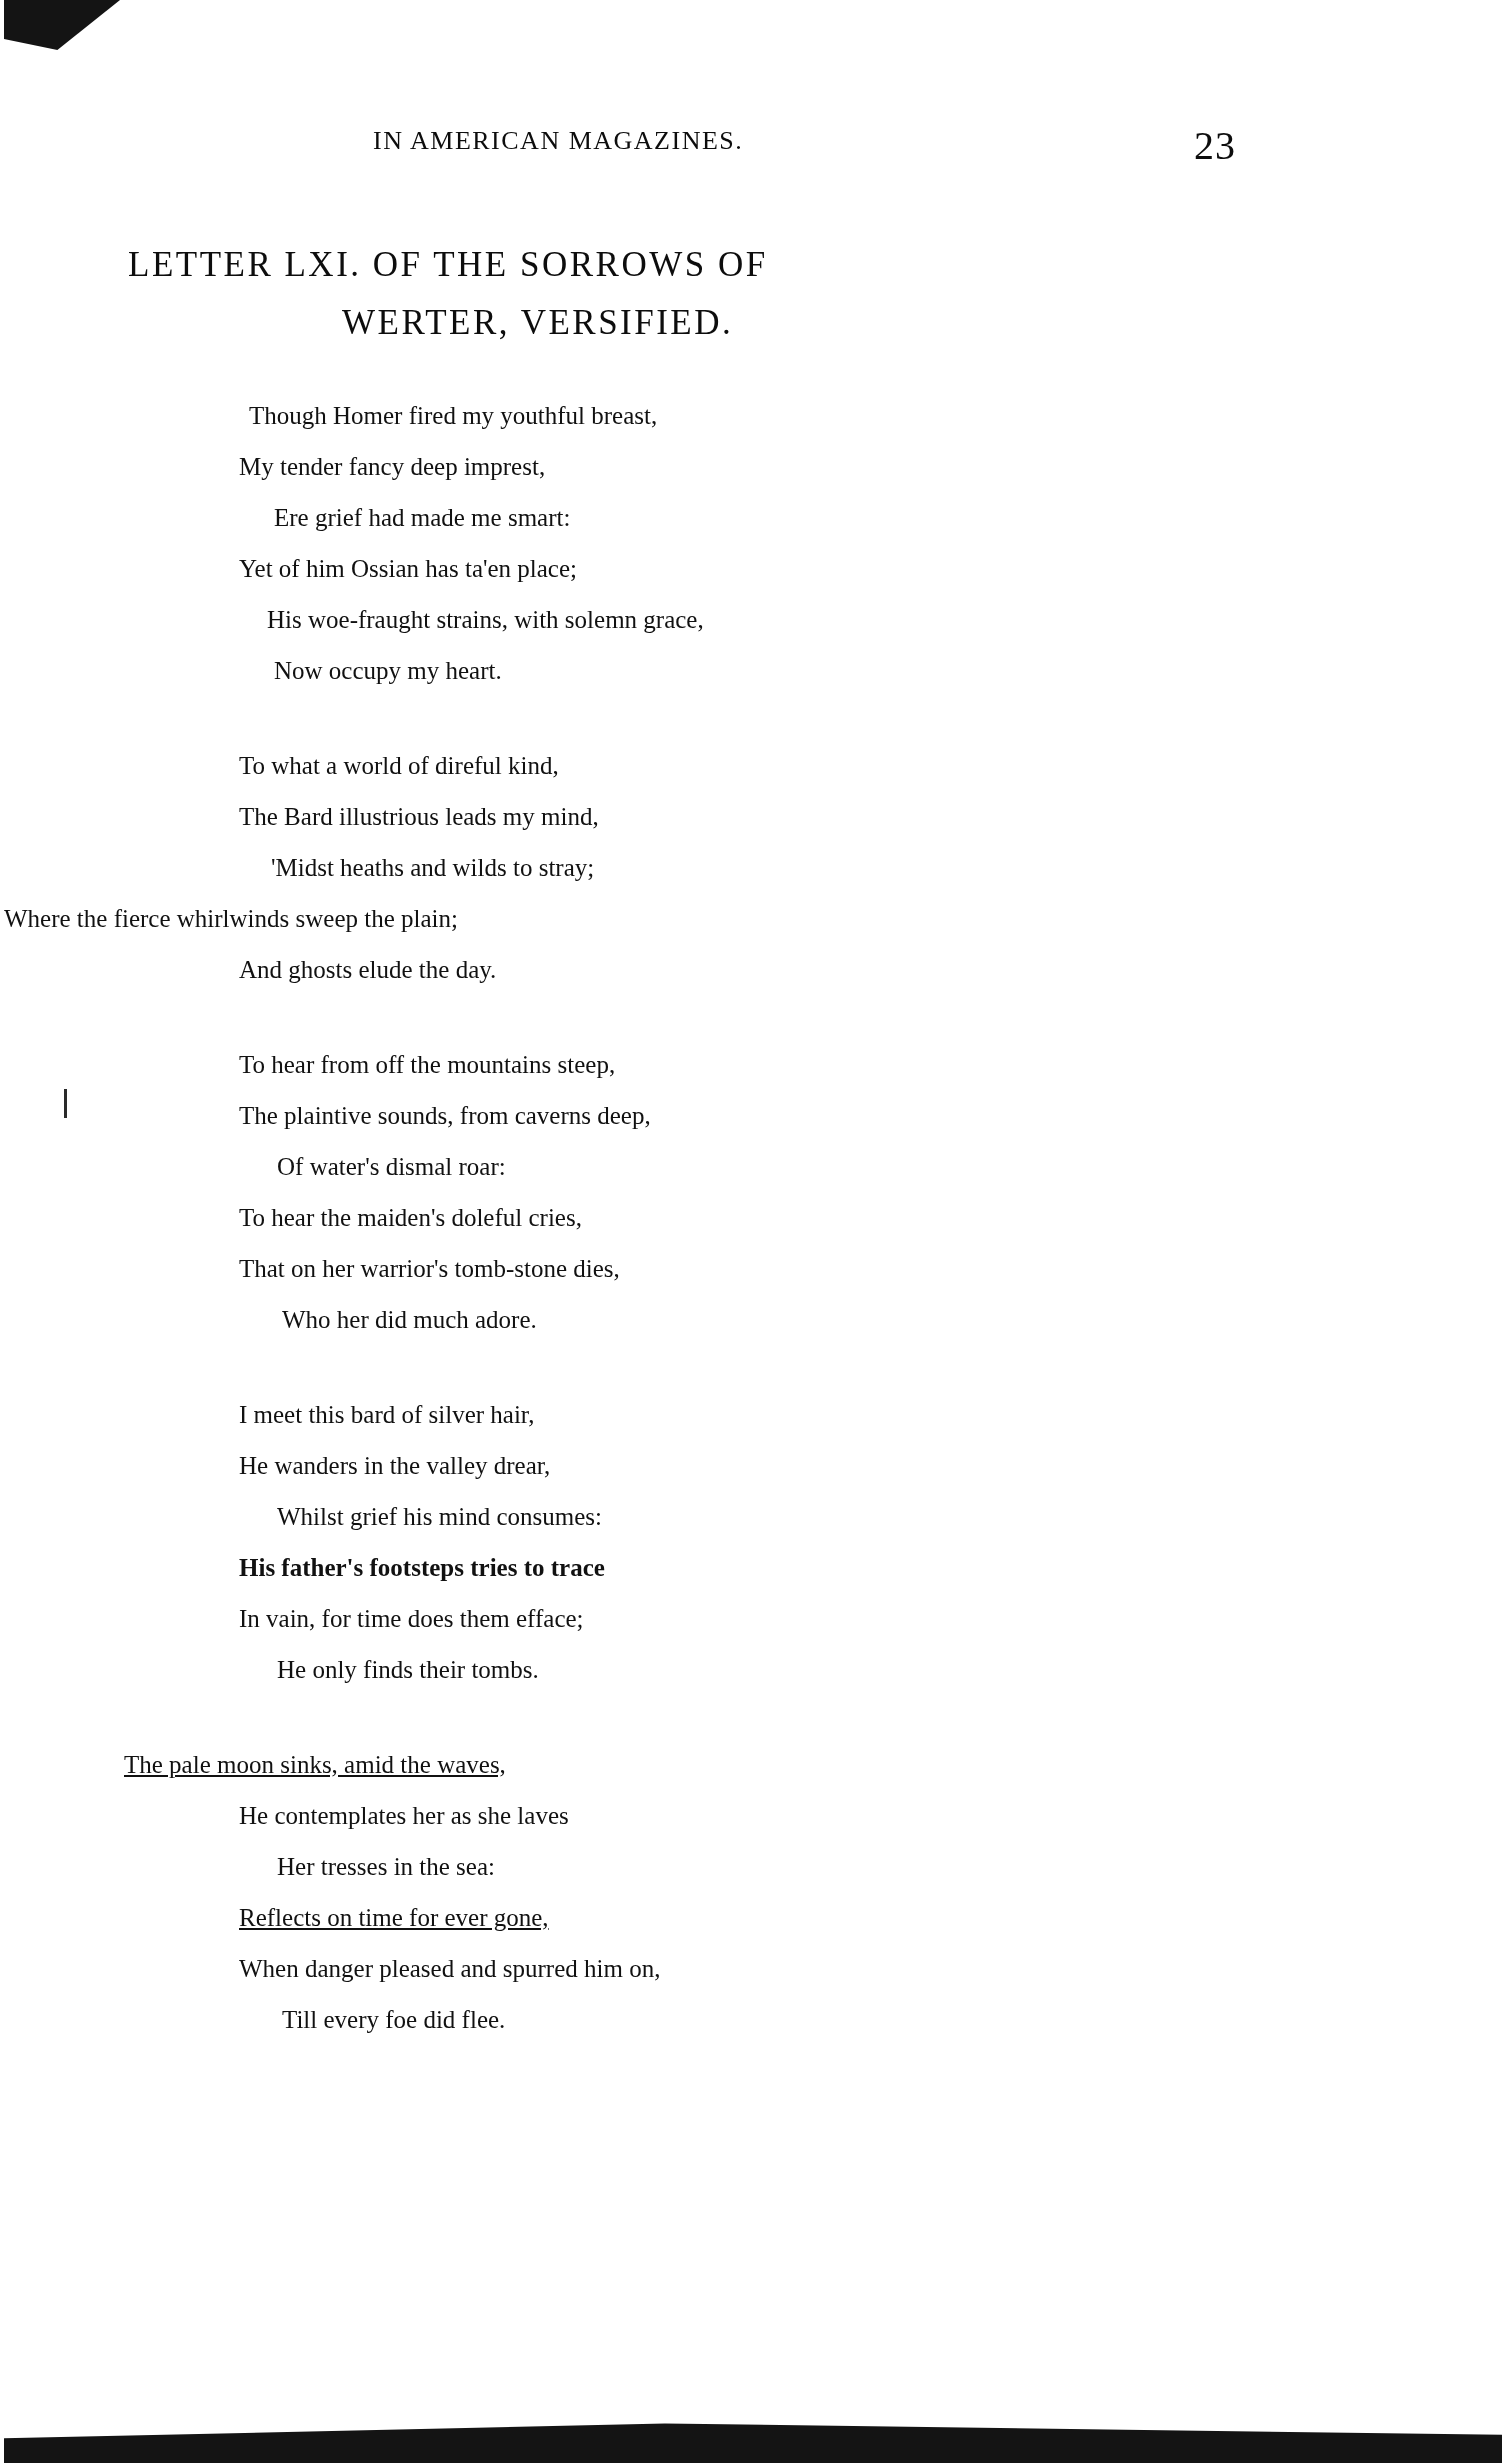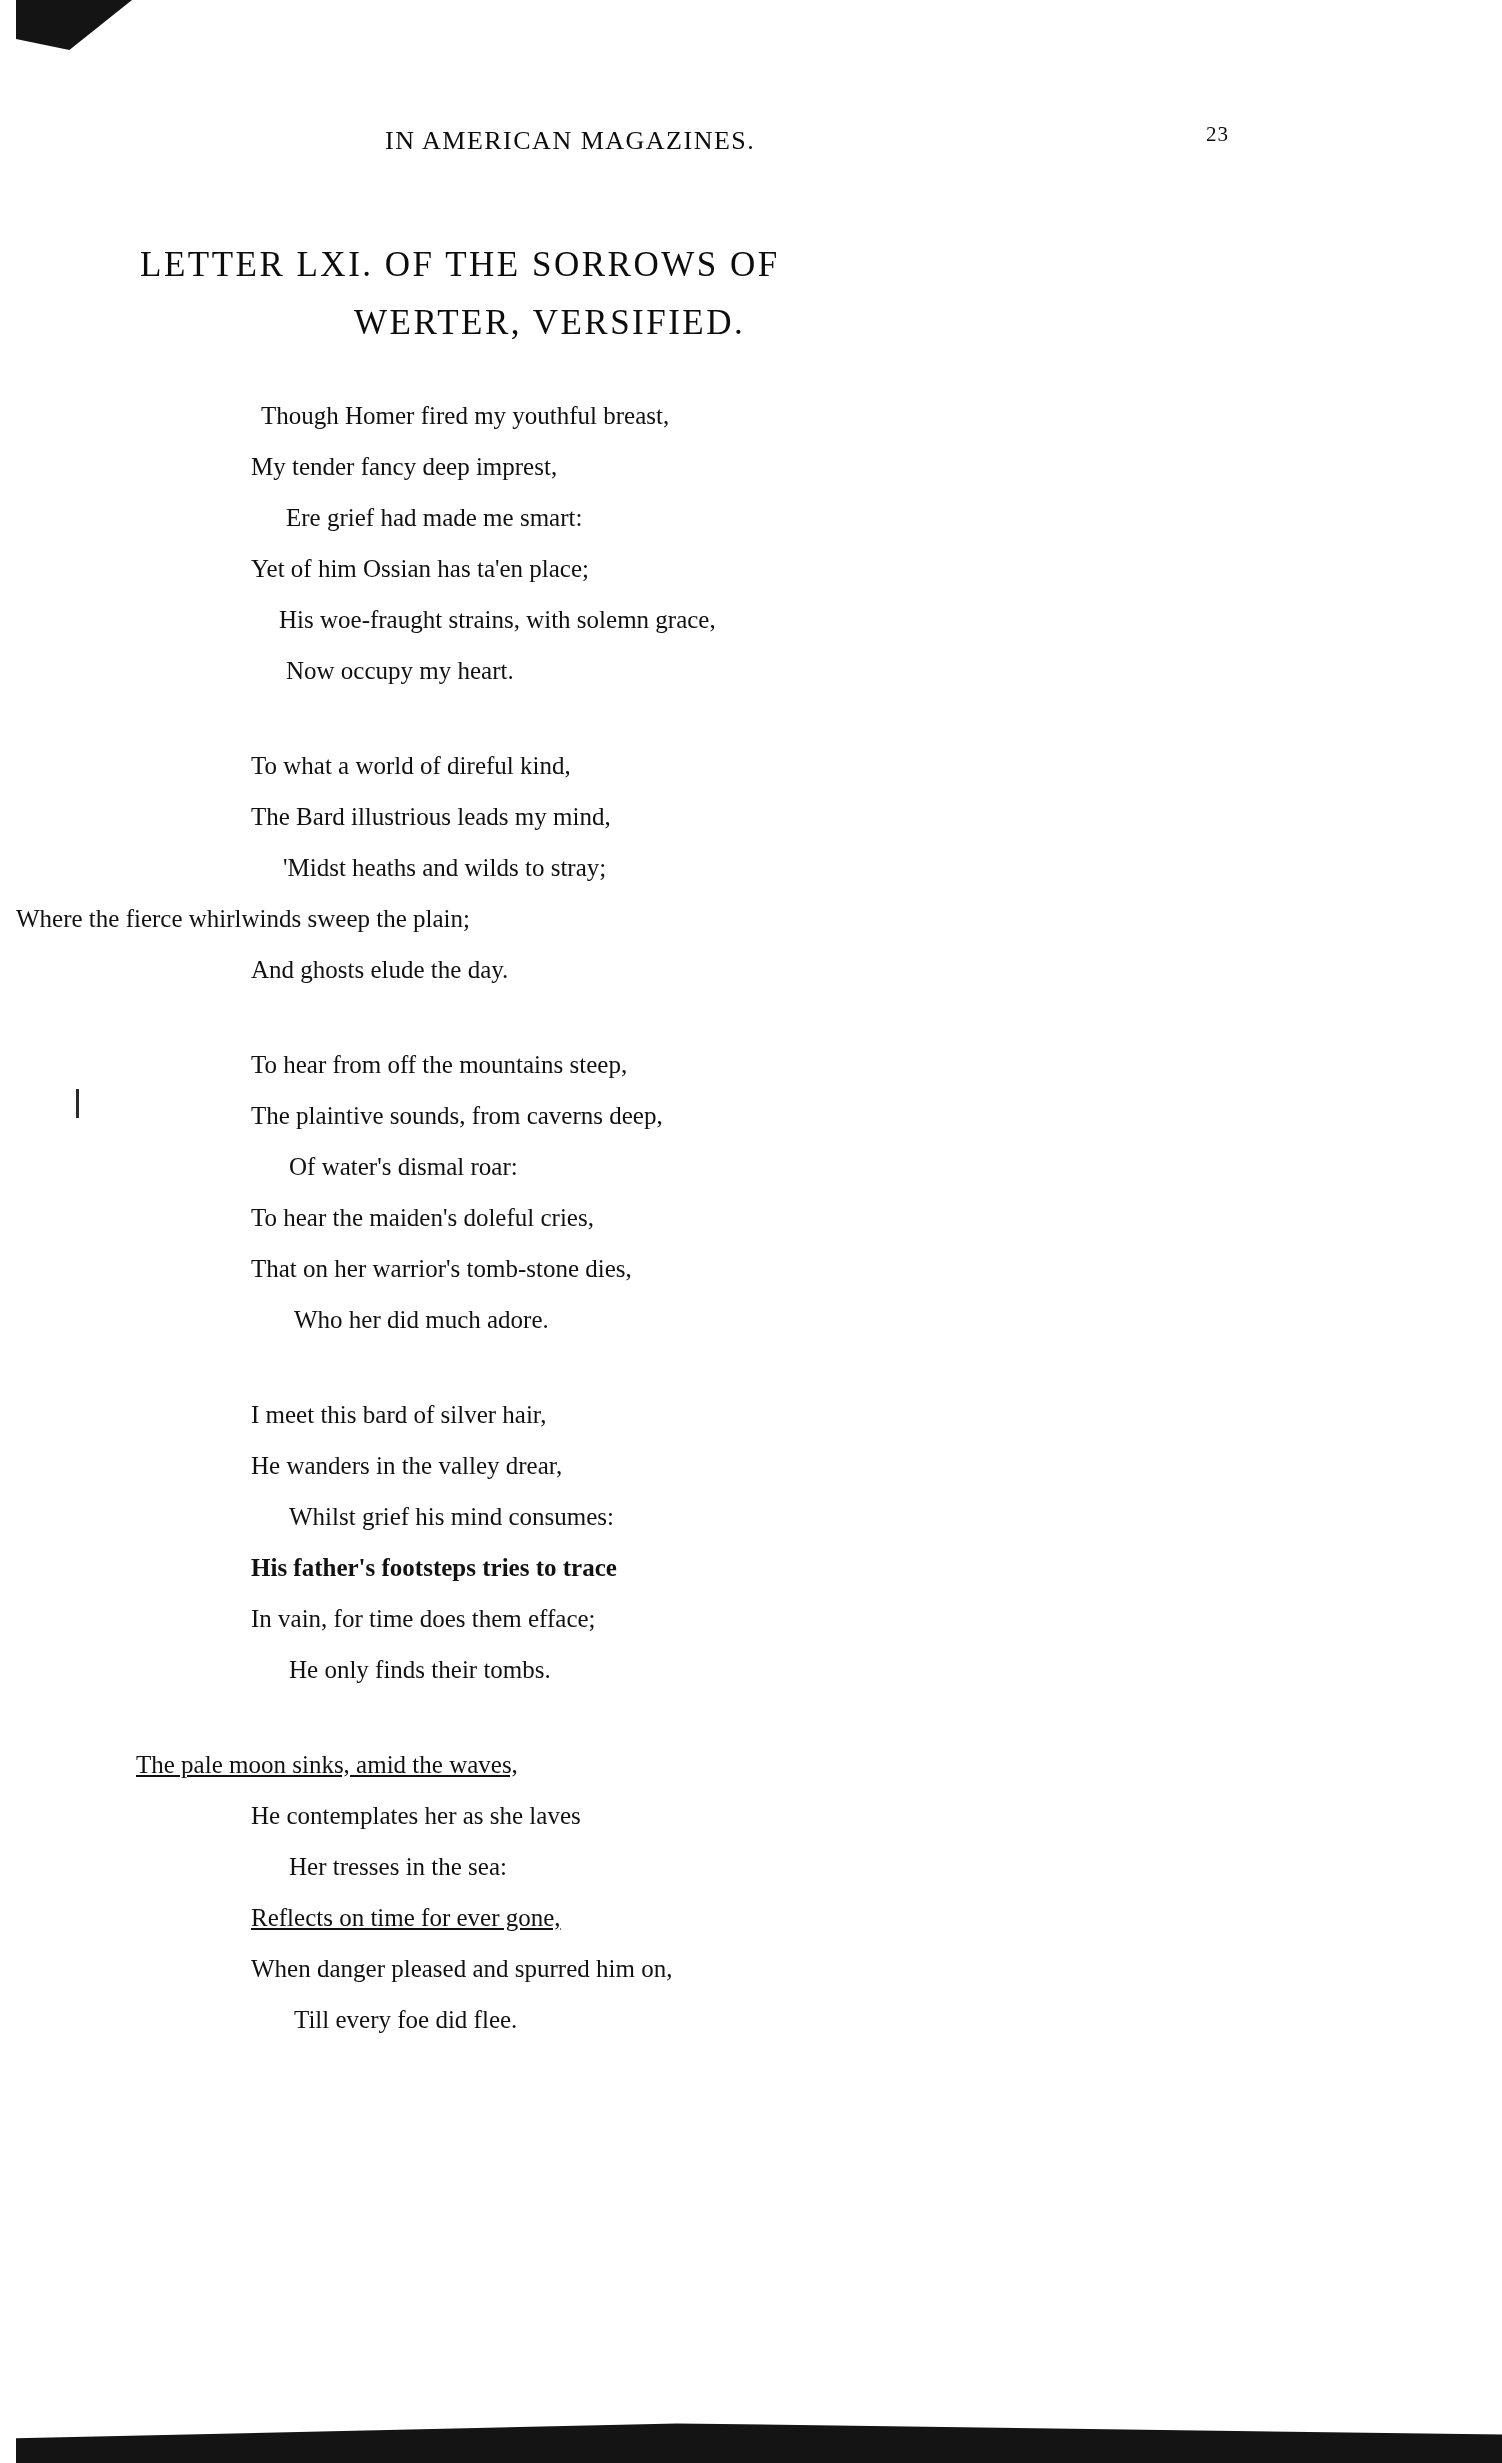--- a/index.html
+++ b/index.html
@@ -33,21 +33,21 @@
   }
   .scan-tick-left {
     position: absolute;
     left: 60px; top: 1089px;
     width: 2.9px; height: 29px;
     background: #2a2a2a;
   }
 
   .page {
     position: absolute;
-    top: 0; left: 16px;
+    top: 0; left: 4px;
     width: 1322px;
     height: 2463px;
   }
 
   .running-head {
     position: absolute;
     top: 126px;
     left: 0;
     width: 1502px;
     height: 39px;
@@ -59,21 +59,21 @@
     font-size: 26px;
     letter-spacing: 1.5px;
     font-variant: small-caps;
     text-transform: uppercase;
     white-space: nowrap;
   }
   .running-head .rh-page {
     position: absolute;
     left: 1190px;
     top: -3.9px;
-    font-size: 21px;
+    font-size: 40px;
     letter-spacing: 1px;
   }
 
   .doc-title {
     position: absolute;
     top: 236px;
     left: 124px;
     width: 1120px;
     font-size: 35px;
     letter-spacing: 2.5px;

